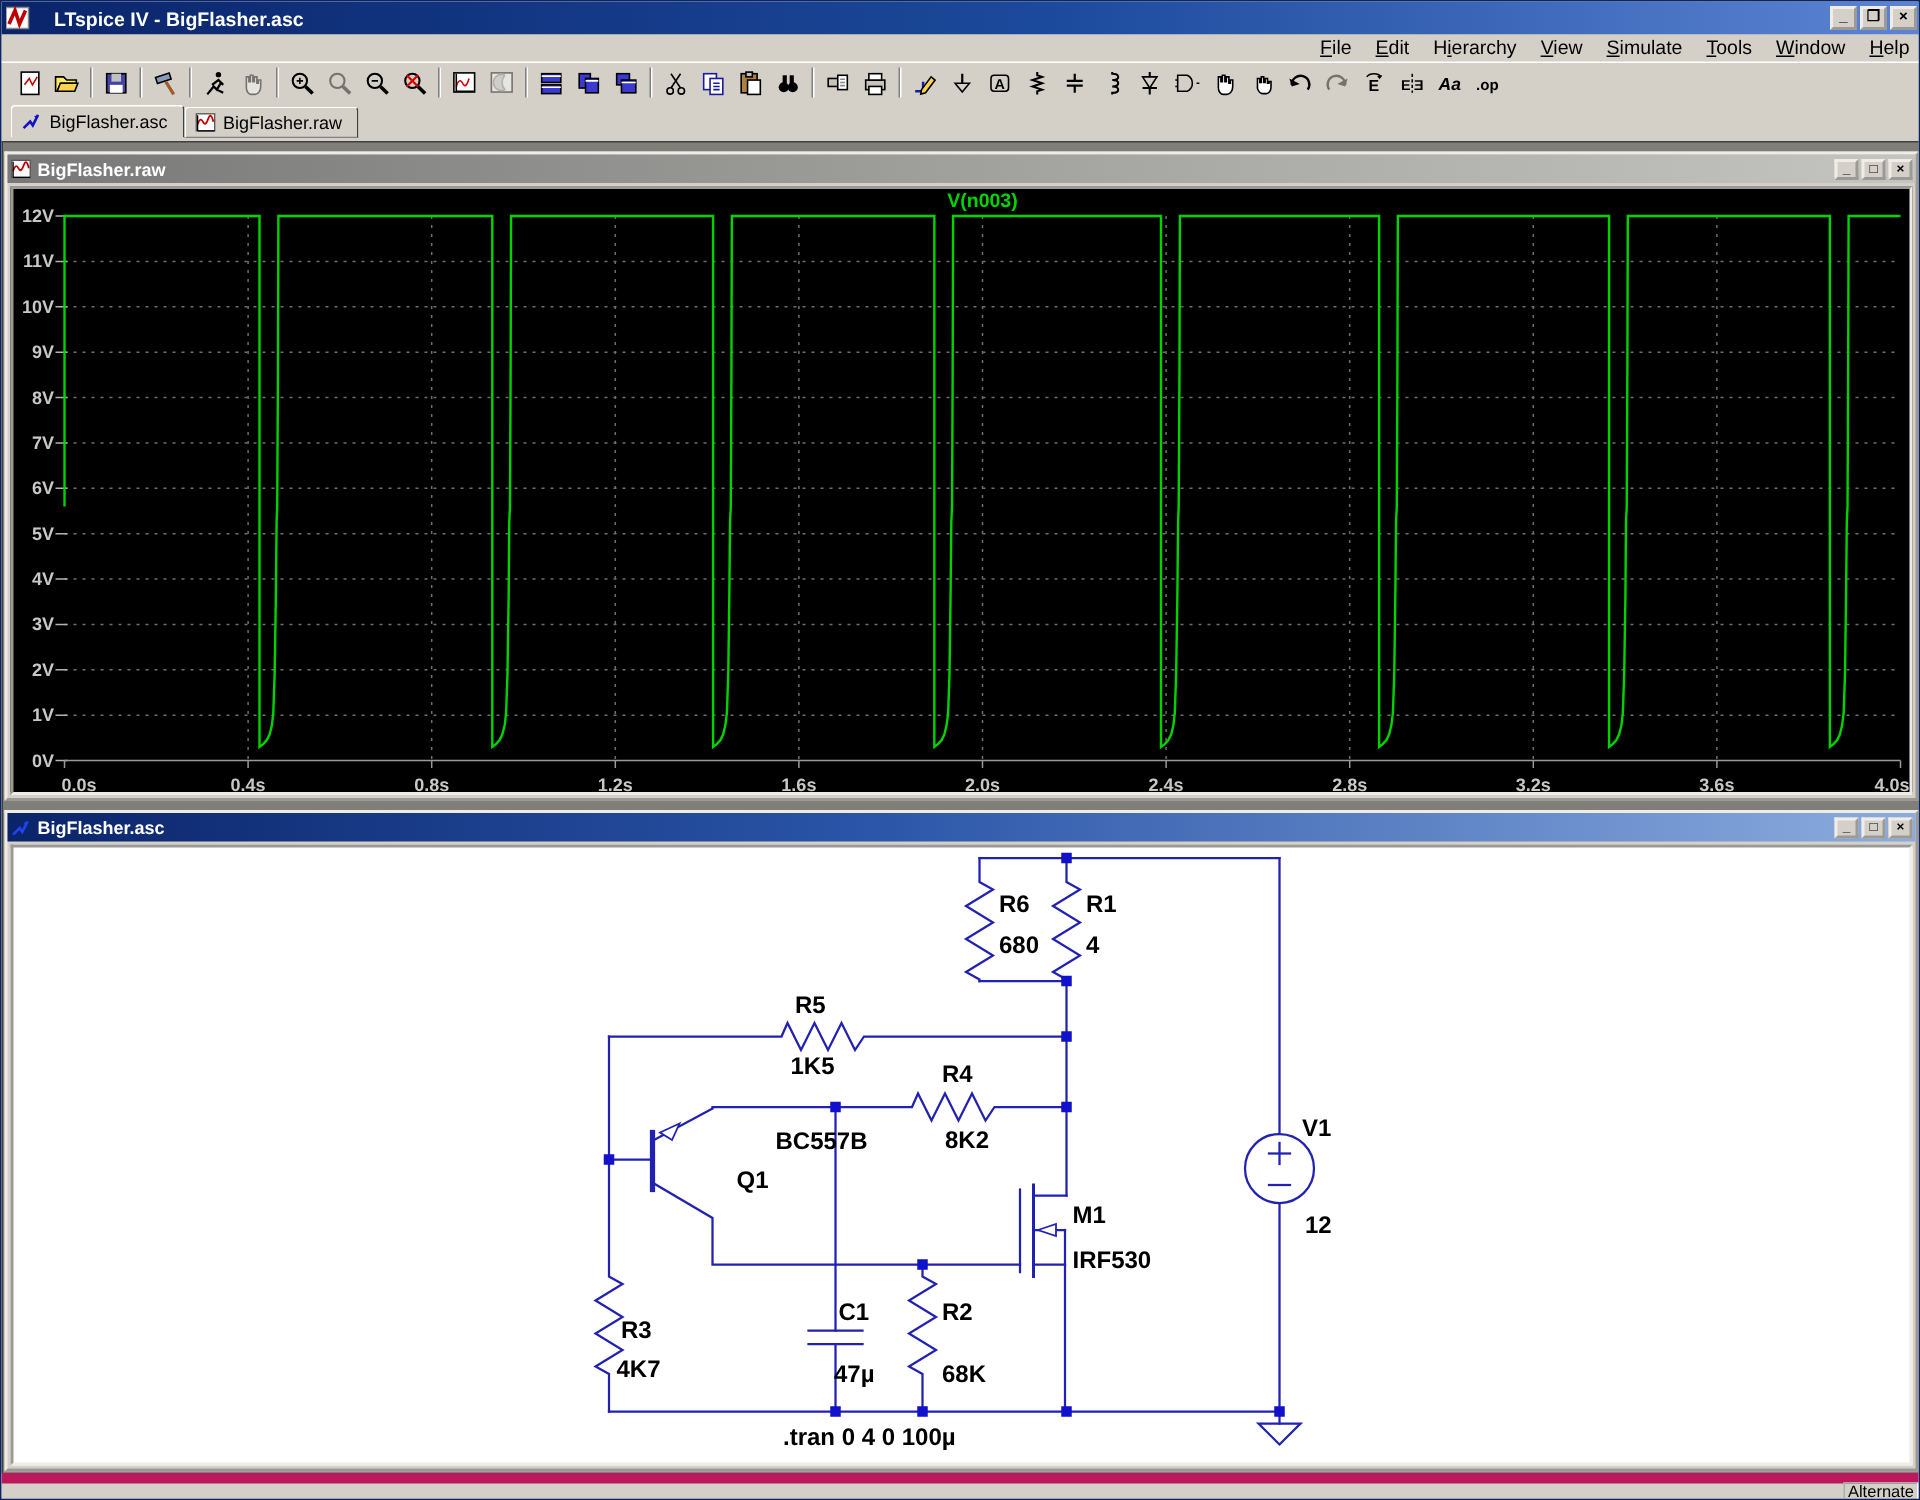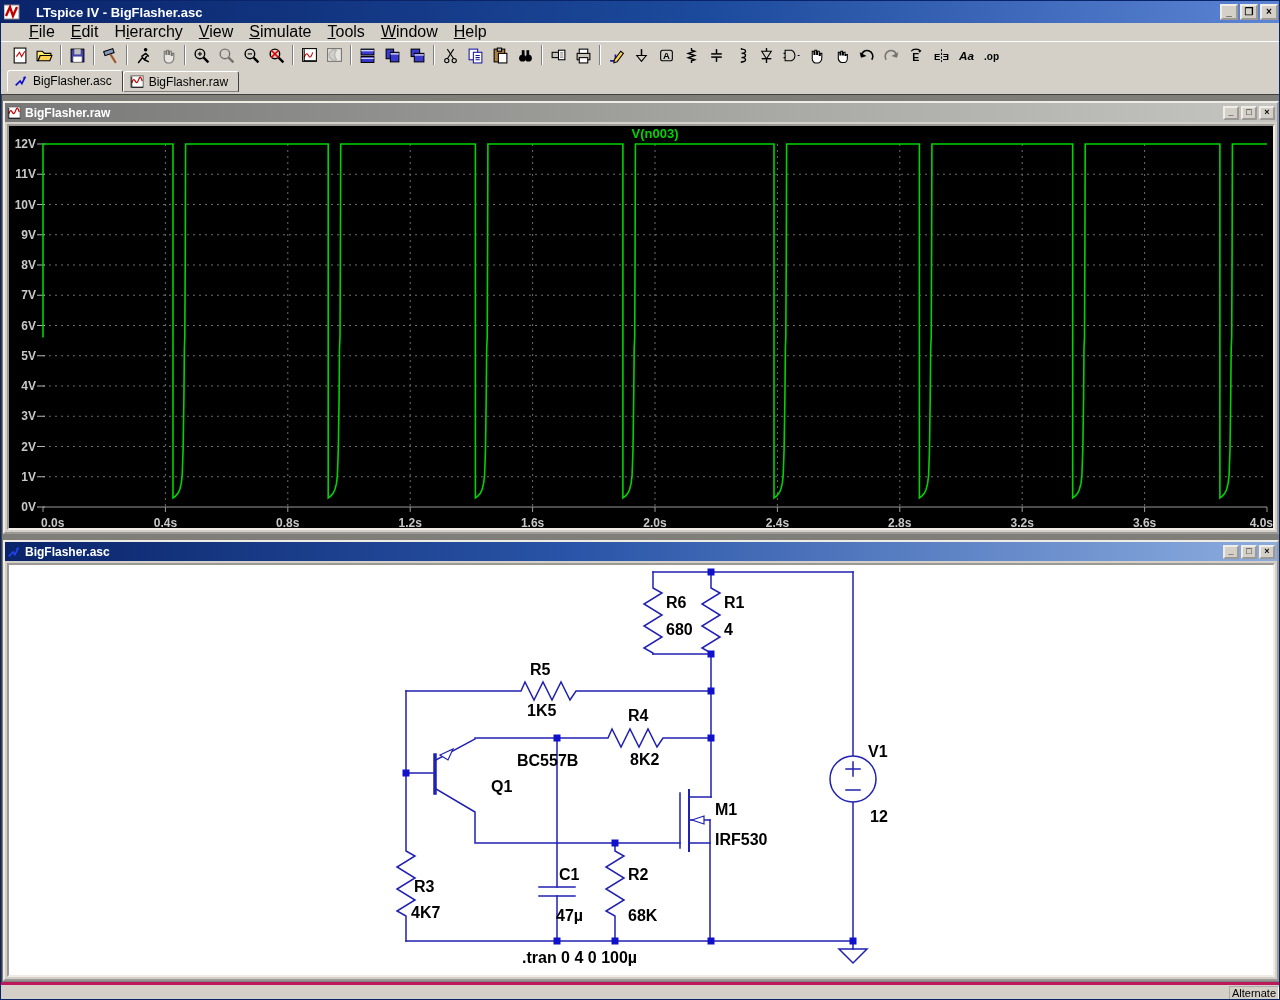--- a/index.html
+++ b/index.html
@@ -11,22 +11,22 @@
   .main-title{position:absolute;left:0;top:0;width:1280px;height:22px;
     background:linear-gradient(90deg,#0a246a 0%,#1c4a9c 55%,#5c84d4 100%);
     color:#fff;display:flex;align-items:center;padding:0 3px;gap:16px;}
   .main-title .t{font-size:13px;font-weight:bold;}
   .winbtns{margin-left:auto;display:flex;gap:2px;}
   .wbtn{width:18px;height:16px;background:#d4d0c8;border:2px outset #f0ede8;
     font-size:10px;line-height:11px;text-align:center;color:#000;font-weight:bold;}
   .wbtn.sm{width:16px;height:14px;font-size:9px;line-height:9px;}
   
   .menubar{position:absolute;left:0;top:22px;width:1280px;height:18px;
-    background:#d4d0c8;display:flex;align-items:center;padding-left:20px;
-    font-size:16px;color:#000;border-bottom:1px solid #d4d0c8;}
+    background:#d4d0c8;display:flex;align-items:center;padding-left:4px;
+    font-size:13px;color:#000;border-bottom:1px solid #d4d0c8;justify-content:flex-end;}
   .menu-item{padding:1px 8px;}
   .menu-item u{text-decoration:underline;}
   
   .toolbar{position:absolute;left:0;top:40px;width:1280px;height:27px;
     background:#d4d0c8;display:flex;align-items:center;padding-left:6px;
     border-top:1px solid #fff;}
   .tbtn{width:25px;height:23px;display:flex;align-items:center;justify-content:center;}
   .tbtn svg{width:17px;height:17px;}
   .tbtn.disabled{filter:grayscale(1) opacity(.45);}
   .tsep{width:2px;height:20px;border-left:1px solid #808080;border-right:1px solid #fff;margin:0 3px;}
@@ -49,21 +49,21 @@
     font-size:12px;font-weight:bold;}
   .titlebar.active{background:linear-gradient(90deg,#0a246a 0%,#2a55a8 45%,#8cacdf 100%);}
   .titlebar.inactive{background:linear-gradient(90deg,#787878 0%,#a8a8a4 60%,#c4c4c0 100%);}
   .titlebar svg{width:14px;height:14px;}
   .client{position:absolute;left:2px;right:2px;bottom:2px;border:2px inset #efece6;}
   .wave-client{top:21px;background:#000;}
   .sch-client{top:21px;background:#fff;}
   .client svg{position:absolute;left:0;top:0;}
   
   .statusbar{position:absolute;left:0;top:981px;width:1280px;height:19px;background:#d4d0c8;
-    border-top:3px solid #be185d;display:flex;align-items:center;}
+    border-top:7px solid #be185d;display:flex;align-items:center;}
   .status-right{margin-left:auto;margin-right:2px;height:15px;min-width:38px;
     border:1px inset #fff;font-size:11px;color:#000;display:flex;align-items:center;
     justify-content:center;padding:0 2px;}
   text{font-family:"Liberation Sans",sans-serif;}
 </style>
 </head>
 <body>
 
 <div class="app">
 

